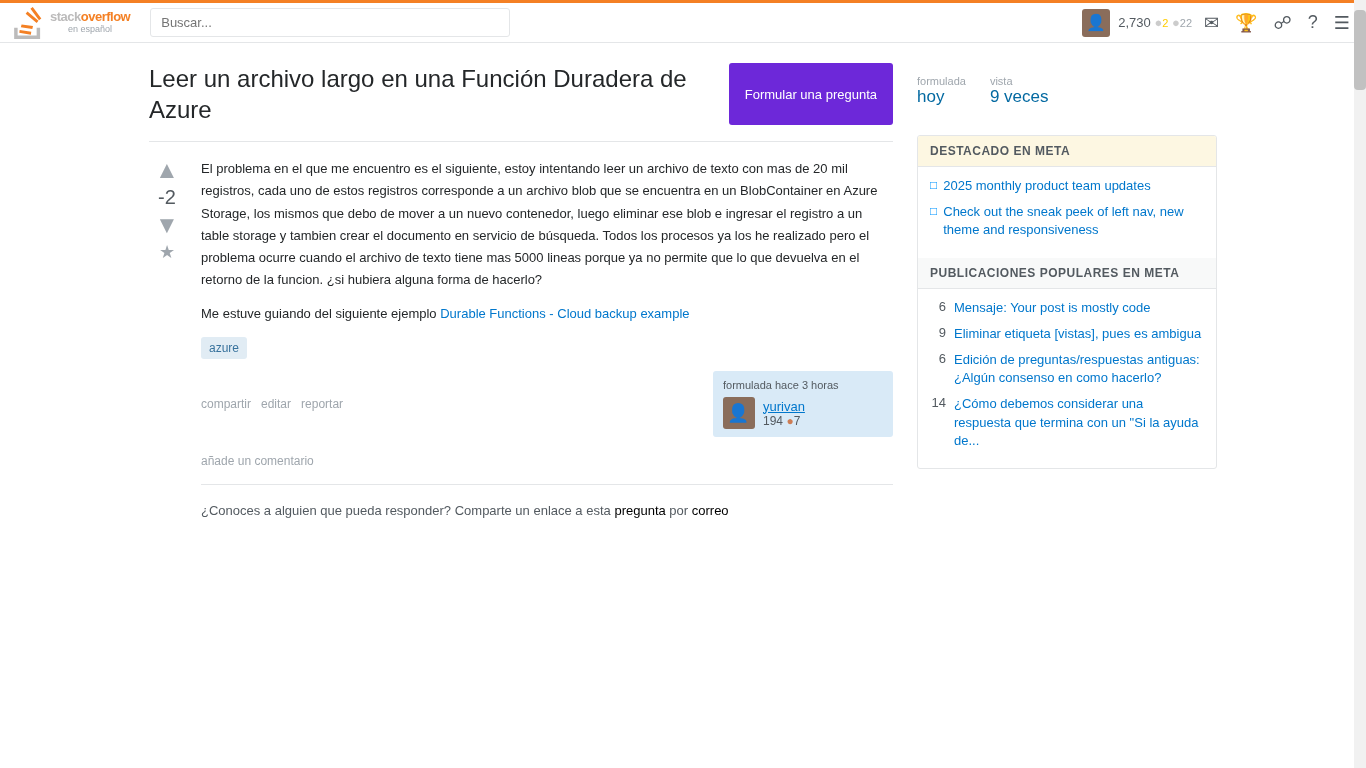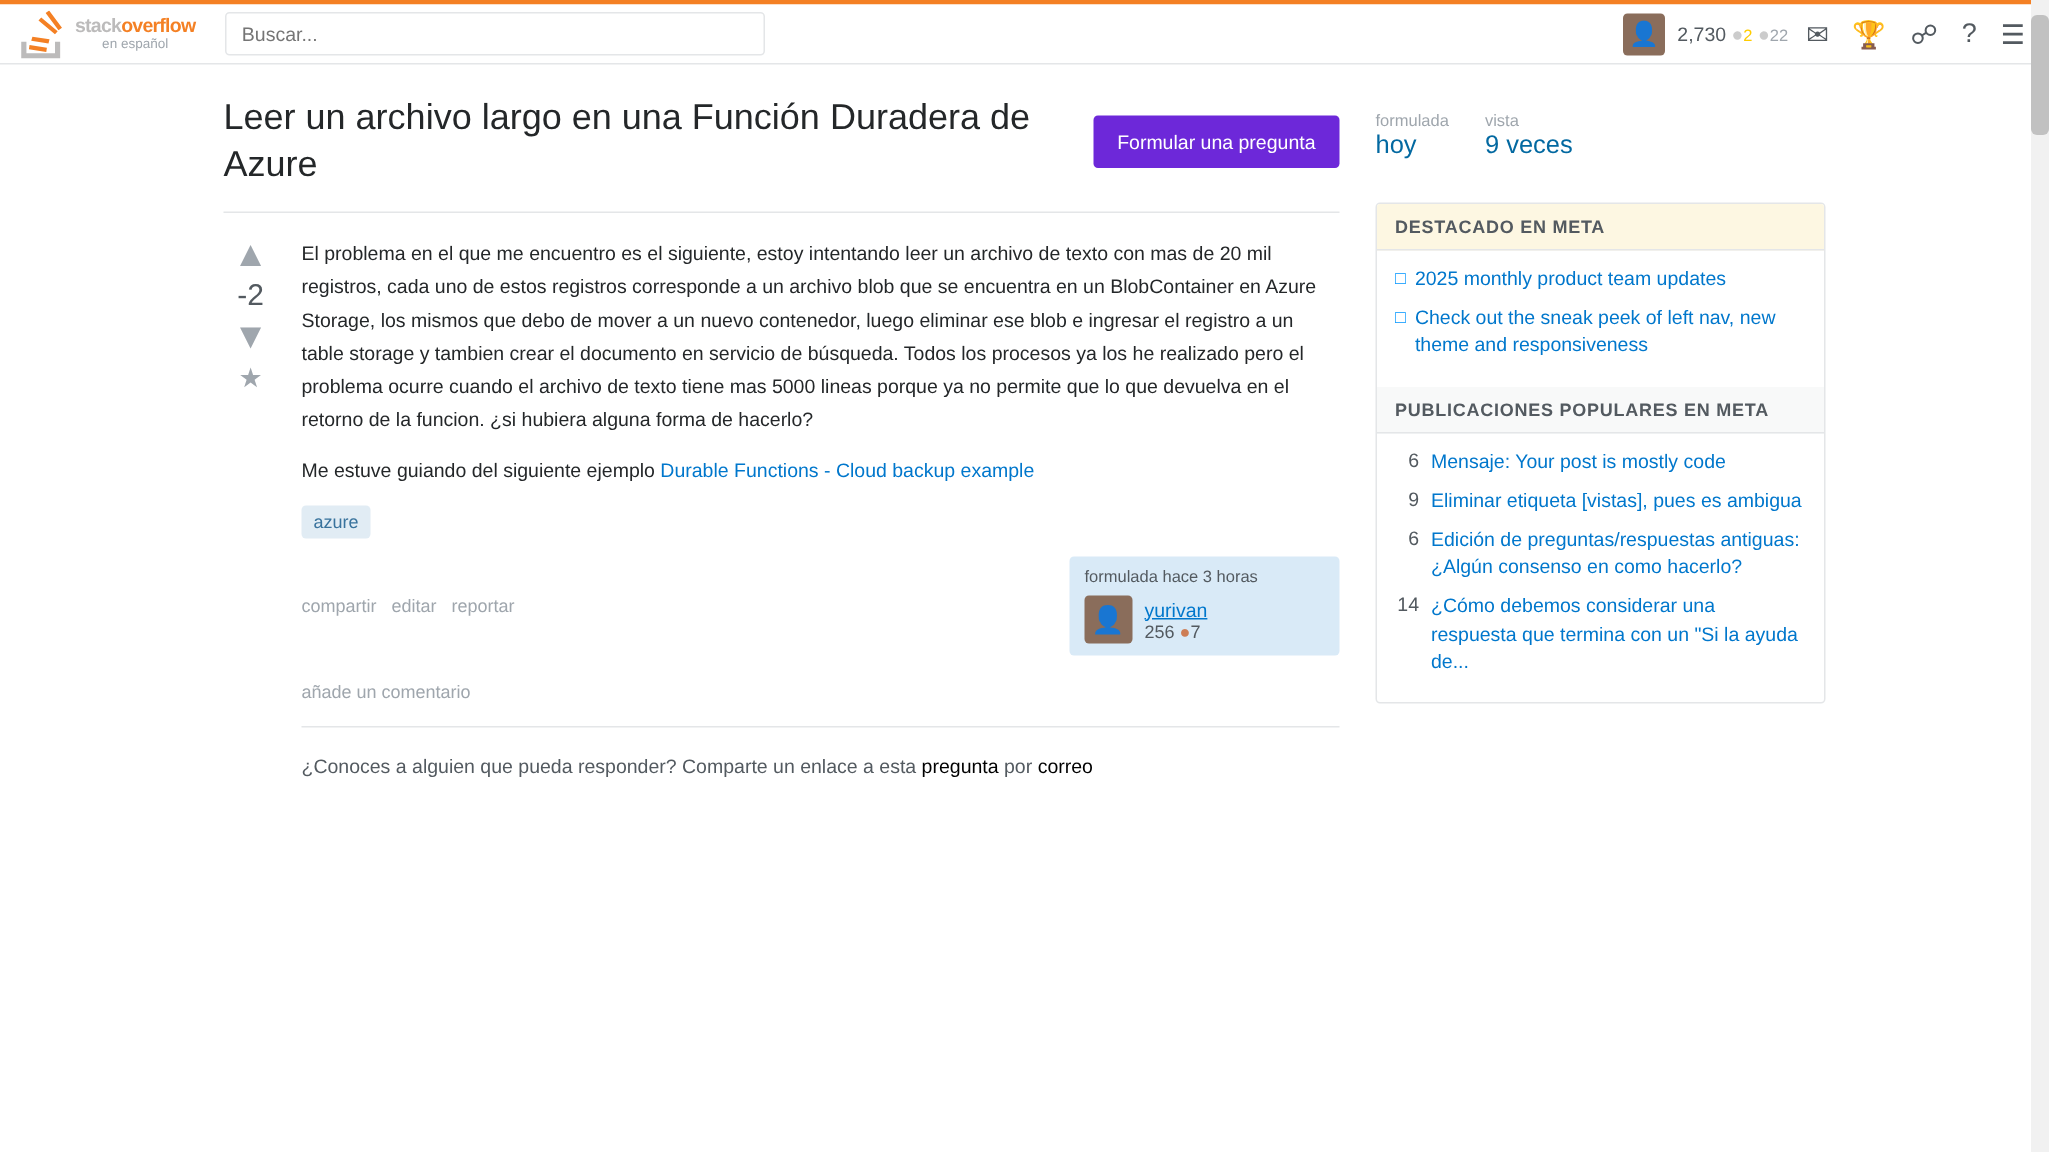--- a/index.html
+++ b/index.html
@@ -115,21 +115,20 @@
     }
 
     .content-area {
       flex: 1;
     }
 
     
     .page-title-area {
       display: flex;
       justify-content: space-between;
-      align-items: center;
       padding: 20px 0 16px 0;
       border-bottom: 1px solid #e4e6e8;
       margin-bottom: 16px;
     }
 
     .page-title {
       font-size: 24px;
       font-weight: 400;
       color: #242729;
       line-height: 1.3;
@@ -497,21 +496,21 @@
             <a href="#" class="action-link">reportar</a>
           </div>
 
           <div class="author-card">
             <div class="author-card-time">formulada hace 3 horas</div>
             <div class="author-card-user">
               <div class="author-avatar">👤</div>
               <div>
                 <div><a href="#" class="author-name">yurivan</a></div>
                 <div class="author-rep">
-                  <span>256</span>
+                  <span>194</span>
                   <span style="color:#cd7d55;"> ●</span><span>7</span>
                 </div>
               </div>
             </div>
           </div>
         </div>
 
         
         <a href="#" class="add-comment-link">añade un comentario</a>
 

